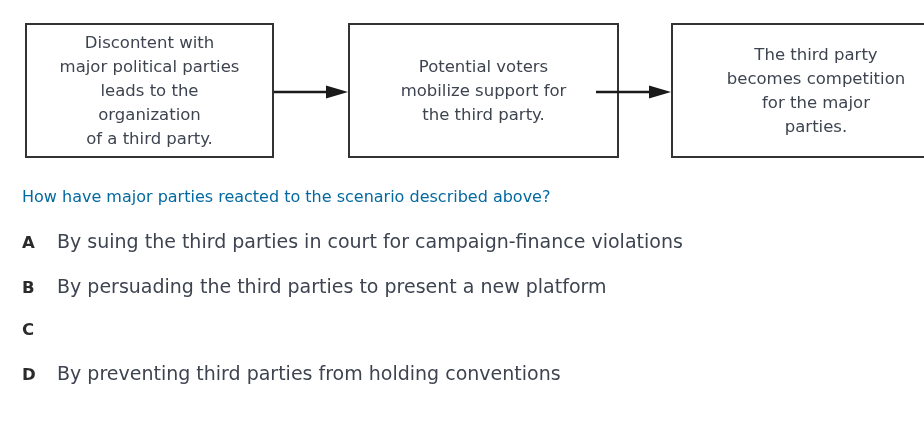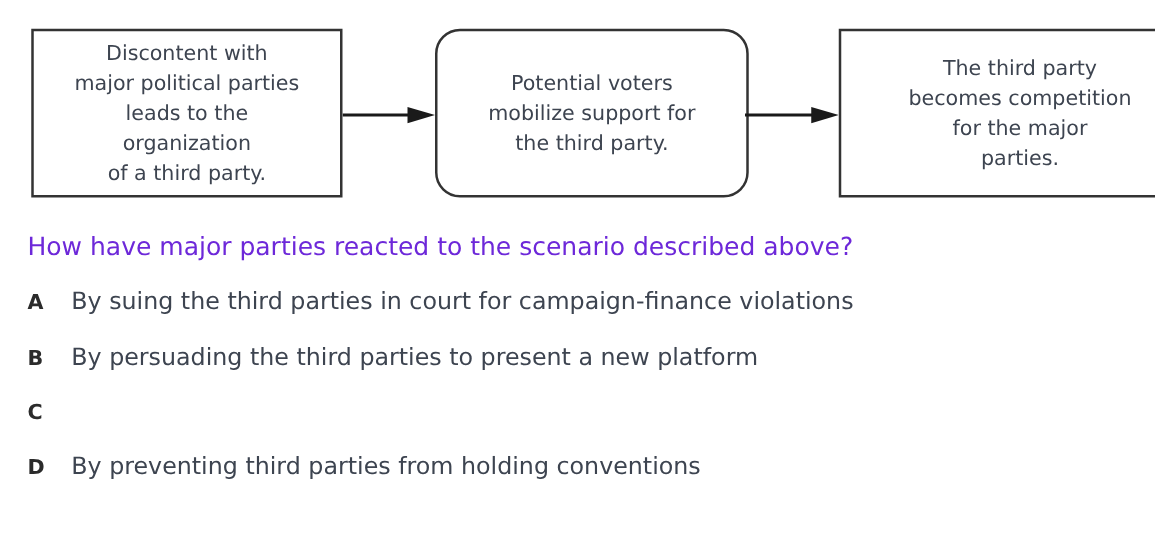--- a/index.html
+++ b/index.html
@@ -38,42 +38,42 @@
   }
   .flow-box-text {
     font-size: 16.5px;
     line-height: 24px;
     color: #3d4450;
     white-space: pre-line;
     padding: 0 6px;
   }
 
   #flow-box-1 { left: 21px;  top: 23px; width: 249px; height: 135px; }
-  #flow-box-2 { left: 344px; top: 23px; width: 251px; height: 135px; border-radius: 20px; }
+  #flow-box-2 { left: 344px; top: 23px; width: 271px; height: 135px; }
   #flow-box-3 { left: 667px; top: 23px; width: 290px; height: 135px; }
 
   .flow-arrow {
     position: absolute;
     top: 84px;
     height: 14px;
   }
   #flow-arrow-1 { left: 270px; width: 74px; }
   #flow-arrow-2 { left: 592px; width: 75px; }
 
   
   #question-block {
     position: absolute;
     left: 22px;
     top: 186px;
     width: 880px;
   }
   #question-prompt {
-    font-size: 20px;
+    font-size: 16px;
     line-height: 22px;
-    color: #6d28d9;
+    color: #0369a1;
     margin: 0 0 22px 0;
   }
 
   .answer-row {
     display: flex;
     align-items: baseline;
     margin-bottom: 23px;
   }
   .answer-letter {
     width: 35px;

